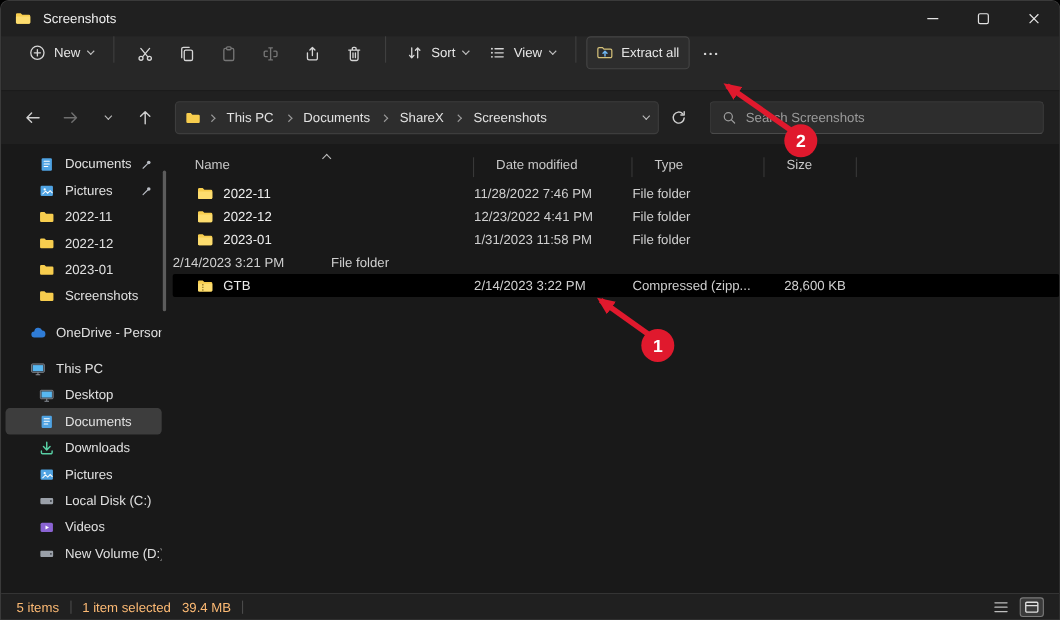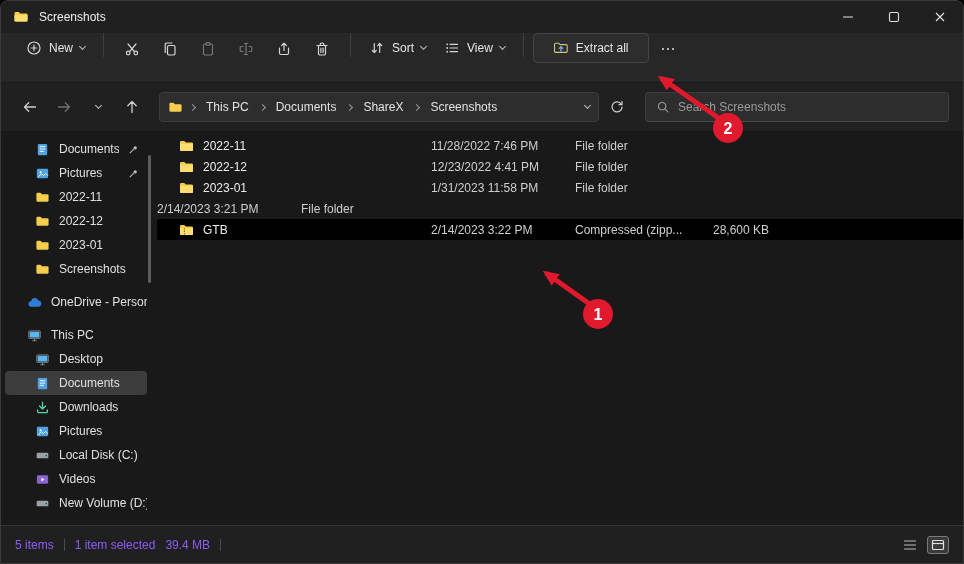--- a/index.html
+++ b/index.html
@@ -14,21 +14,21 @@
   .win-controls{margin-left:auto;display:flex;height:100%}
   .win-btn{width:46px;height:100%;display:flex;align-items:center;justify-content:center;background:transparent;border:none;cursor:pointer}
   .win-btn svg{stroke:#e3e3e3;stroke-width:1.1;fill:none}
 
   
   .toolbar{height:50px;display:flex;align-items:flex-start;background:#272727;border-bottom:1px solid #1a1a1a;padding:0 16px;flex:0 0 auto}
   .tbtn{display:flex;align-items:center;gap:7px;background:transparent;border:none;color:#e6e6e6;font-size:12px;font-family:inherit;padding:7px 9px;border-radius:4px;cursor:pointer}
   .tbtn svg{flex:0 0 auto}
   .icon-btn{padding:8px 11px}
   .tsep{width:1px;height:24px;background:#3f3f3f;margin:0 9px;flex:0 0 auto}
-  .extract-btn{border:1px solid #454545;background:#2d2d2d;padding:6px 19px}
+  .extract-btn{border:1px solid #454545;background:#2d2d2d;padding:6px 8px}
   .dim svg{opacity:.45}
   .chev{display:inline-block;width:5px;height:5px;border-right:1.3px solid #bdbdbd;border-bottom:1.3px solid #bdbdbd}
   .chev.down{transform:rotate(45deg);margin-top:-3px}
 
   
   .addressbar{height:48px;display:flex;align-items:center;background:#202020;padding:0 14px;gap:4px;flex:0 0 auto}
   .nav-btn{width:30px;height:30px;display:flex;align-items:center;justify-content:center;background:transparent;border:none;border-radius:4px;cursor:pointer}
   .nav-btn svg{stroke:#cfcfcf;stroke-width:1.3;fill:none}
   .nav-btn.dimmed svg{stroke:#6f6f6f}
   .breadcrumb-box{height:30px;flex:0 0 440px;margin-left:8px;background:#2d2d2d;border:1px solid #3d3d3d;border-radius:4px;display:flex;align-items:center;padding:0 8px;gap:6px}
@@ -63,21 +63,21 @@
   .rows{margin-top:4px}
   .row{display:flex;height:21px;align-items:center;cursor:pointer;border-radius:2px}
   .row.selected{background:#000000}
   .cell{overflow:hidden;white-space:nowrap}
   .cell.name{width:274px;display:flex;align-items:center;gap:8px;padding-left:22px;color:#ededed}
   .cell.date{width:144px;color:#cfcfcf}
   .cell.type{width:120px;color:#cfcfcf}
   .cell.size{width:84px;text-align:right;padding-right:10px;color:#cfcfcf}
 
   
-  .statusbar{height:38px;flex:0 0 auto;background:#202020;border-top:1px solid #343434;display:flex;align-items:center;padding:0 14px;gap:10px;color:#8b5cf6}
+  .statusbar{height:24px;flex:0 0 auto;background:#202020;border-top:1px solid #343434;display:flex;align-items:center;padding:0 14px;gap:10px;color:#fdba74}
   .status-sep{width:1px;height:12px;background:#4a4a4a}
   .status-right{margin-left:auto;display:flex;gap:6px}
   .view-toggle{width:22px;height:18px;display:flex;align-items:center;justify-content:center;background:transparent;border:none;border-radius:3px;cursor:pointer}
   .view-toggle.active{border:1px solid #7a7a7a;background:#3a3a3a}
 
   
   .annotations{position:absolute;inset:0;pointer-events:none;z-index:50}
   .annotations line{stroke:#e0192d;stroke-width:5}
   .annotations circle{fill:#e0192d}
   .annotations text{fill:#ffffff;font-family:"Liberation Sans",sans-serif;font-size:16px;font-weight:bold;text-anchor:middle}
@@ -429,20 +429,35 @@
               <circle cx="12" cy="8" r="0.9" fill="#3c4048"></circle>
             </svg>
           </span>
         <span class="lbl">New Volume (D:)</span>
       </div>
 
       <div class="side-scroll"></div>
     </aside>
 
     <div class="content">
+      <div class="listheader">
+        <div class="hcell col-name">
+          <span class="sort-caret"></span>
+          <span>Name</span>
+        </div>
+        <div class="hcell col-date">
+            <span>Date modified</span>
+          </div>
+        <div class="hcell col-type">
+            <span>Type</span>
+          </div>
+        <div class="hcell col-size">
+            <span>Size</span>
+          </div>
+      </div>
 
       <div class="rows">
         <div class="row">
           <div class="cell name">
               <span>
                 <svg class="ic" width="16" height="14" viewBox="0 0 16 14">
                   <path d="M1 3.2A1.2 1.2 0 0 1 2.2 2h3.1l1.5 1.4h6A1.2 1.2 0 0 1 14 4.6v6.2a1.2 1.2 0 0 1-1.2 1.2H2.2A1.2 1.2 0 0 1 1 10.8z" fill="#f7cd4e"></path>
                   <path d="M1 5h13v5.8a1.2 1.2 0 0 1-1.2 1.2H2.2A1.2 1.2 0 0 1 1 10.8z" fill="#fddd6f"></path>
                 </svg>
               </span>

